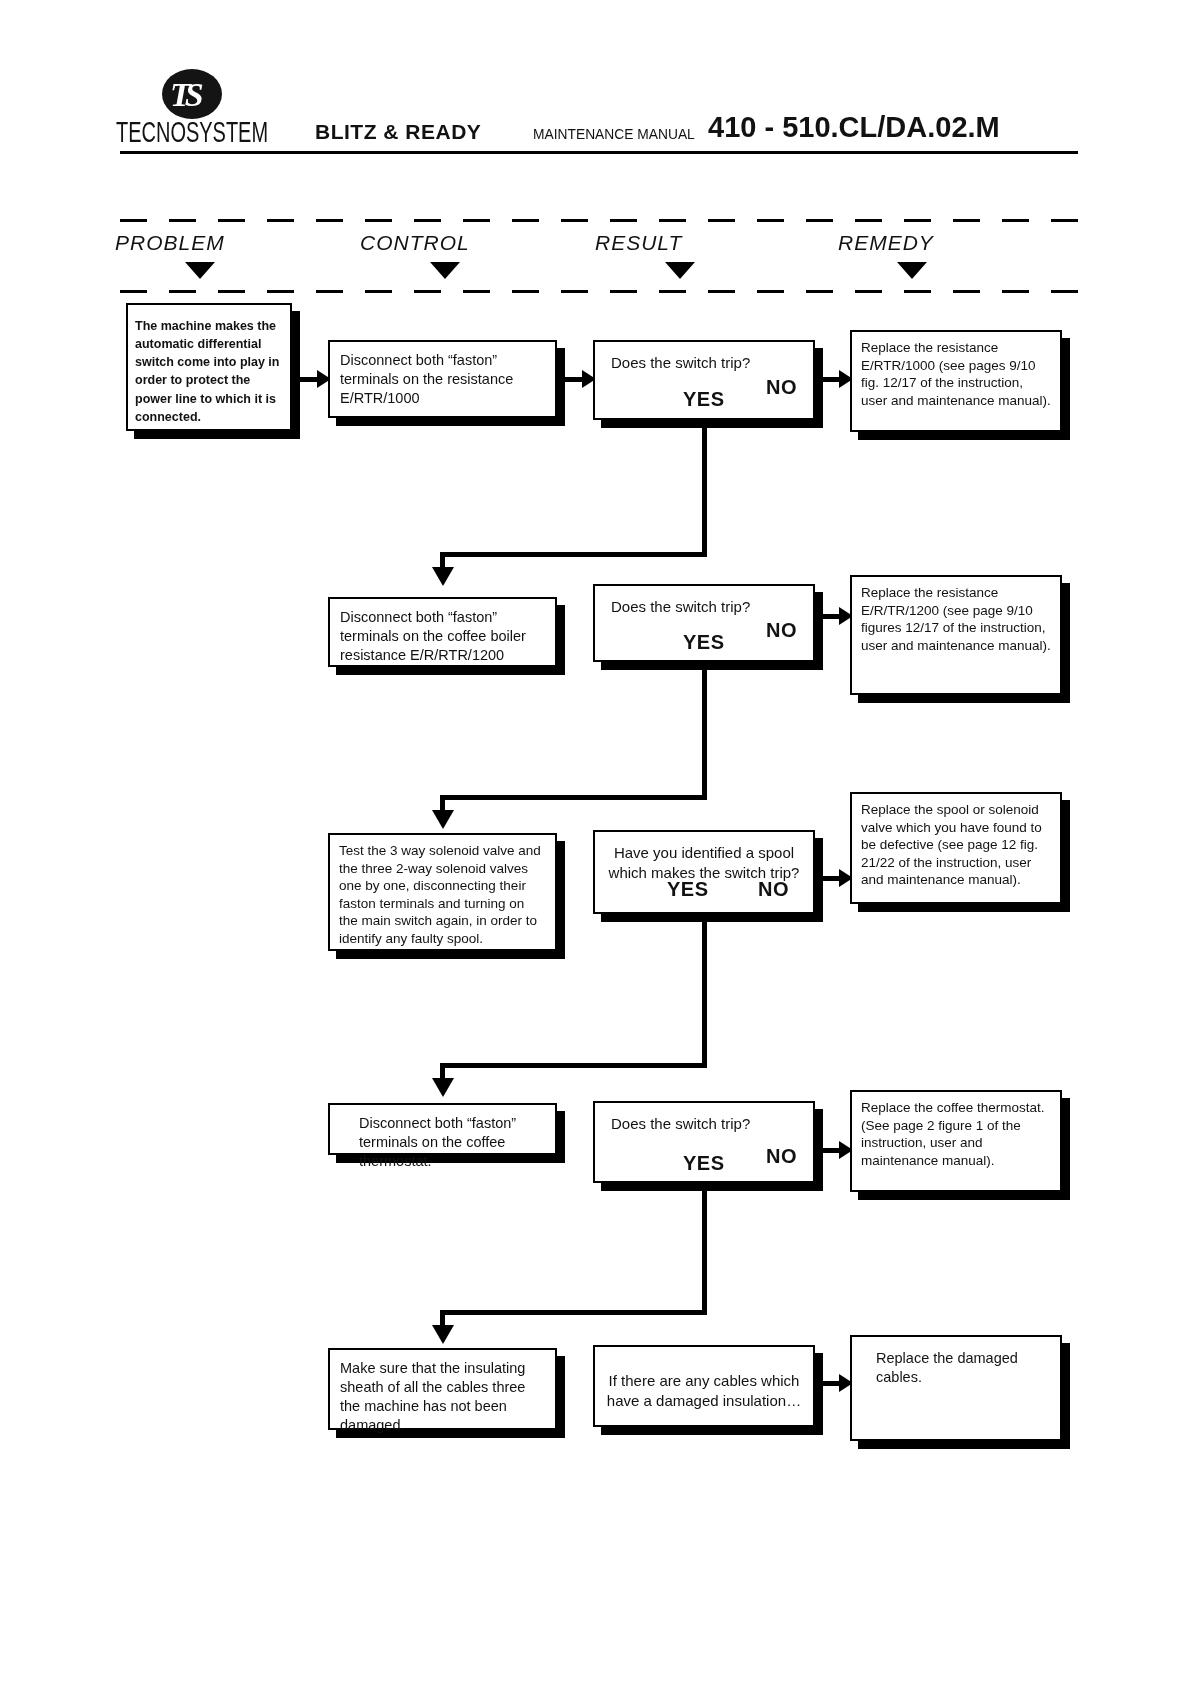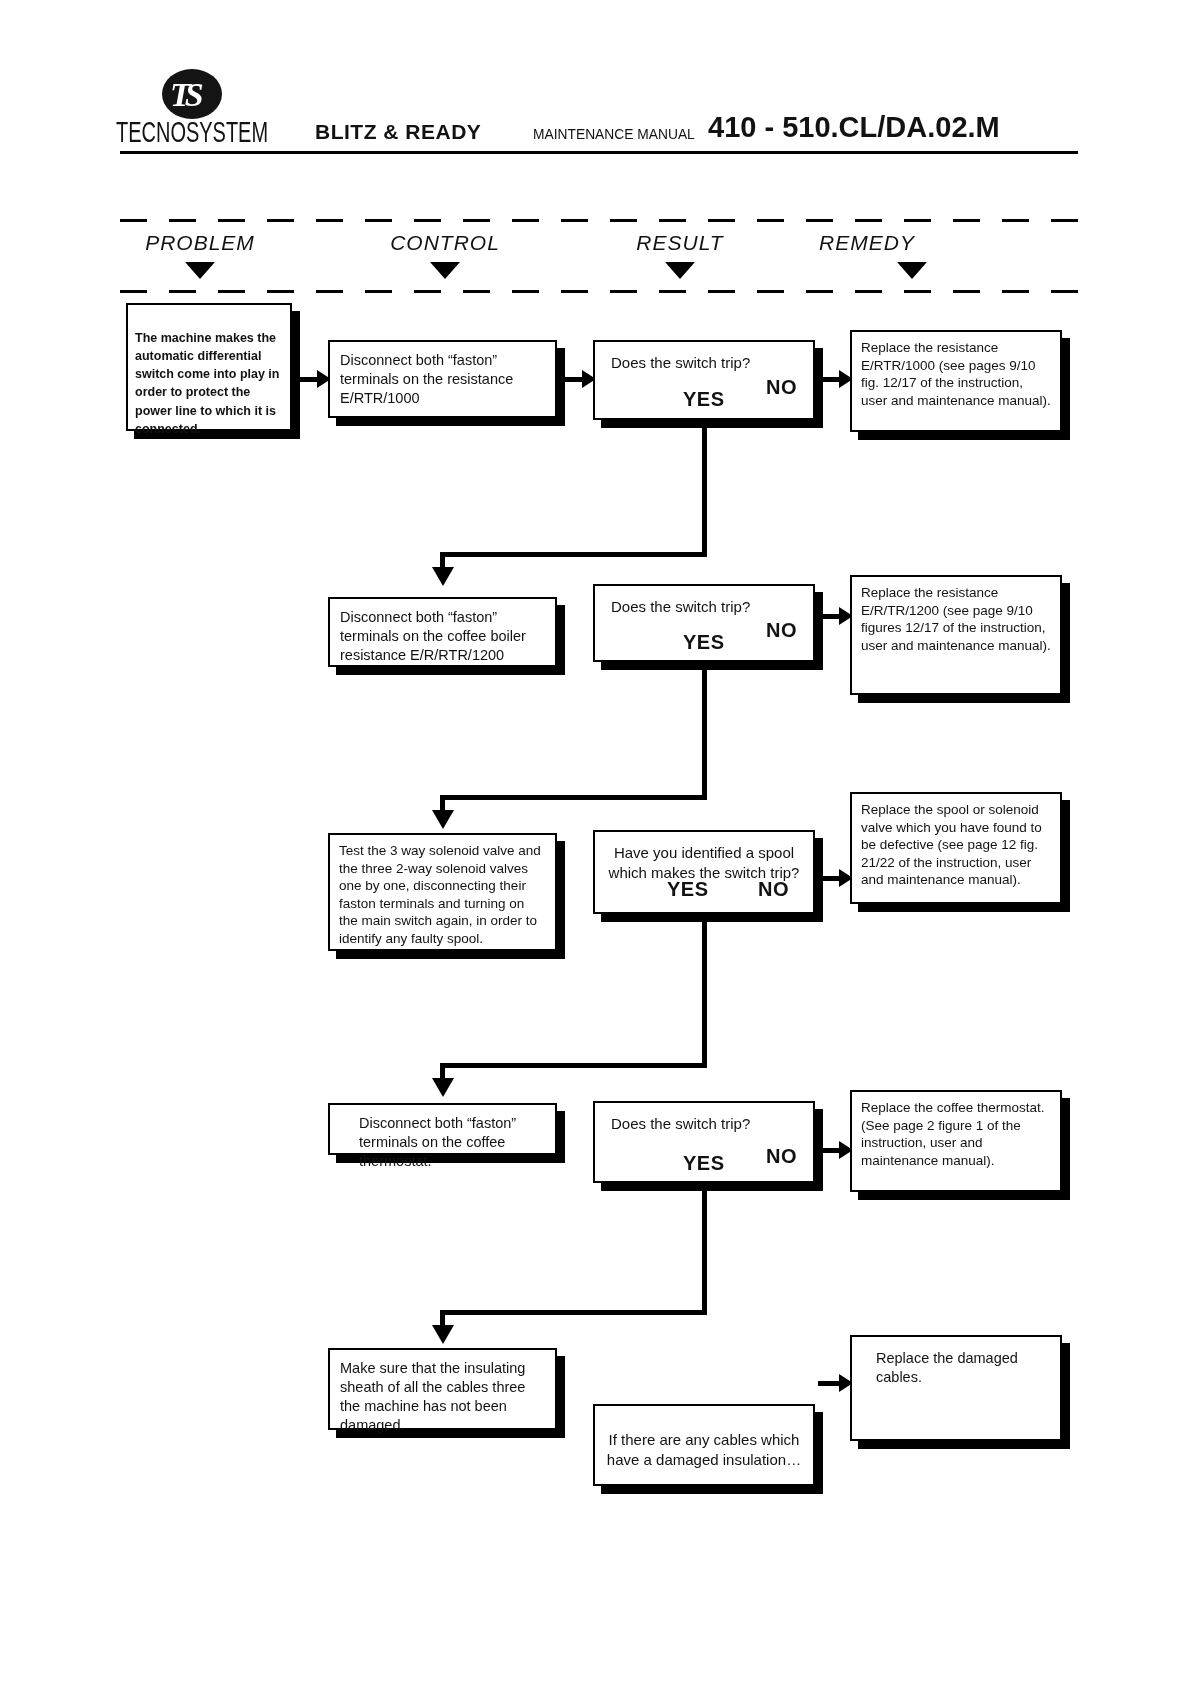--- a/index.html
+++ b/index.html
@@ -11,28 +11,28 @@
   
   .brand { position:absolute; left:116px; top:116px; font-size:27px; letter-spacing:0px;
            transform:scale(0.74,1.08); transform-origin:left top; white-space:nowrap; }
   .product { position:absolute; left:315px; top:120px; font-size:21px; font-weight:bold; letter-spacing:0.5px; }
   .mlabel { position:absolute; left:533px; top:125px; font-size:15px; transform:scaleX(0.92); transform-origin:left top; white-space:nowrap; }
   .doccode { position:absolute; left:708px; top:111px; font-size:29px; font-weight:bold; white-space:nowrap; }
   .hrule { position:absolute; left:120px; top:151px; width:958px; height:3px; background:#000; }
   
   .dash { position:absolute; height:3px; left:120px; width:962px;
           background:repeating-linear-gradient(90deg,#000 0 27px,transparent 27px 49px); }
-  .colhead { position:absolute; top:231px; width:170px; text-align:center;
+  .colhead { position:absolute; top:231px; width:170px; text-align:left;
              font-style:italic; font-size:21px; letter-spacing:1px; }
   .tri { position:absolute; top:262px; width:0; height:0;
          border-left:15px solid transparent; border-right:15px solid transparent; border-top:17px solid #000; }
   
   .box { position:absolute; background:#fff; border:2px solid #000; box-shadow:8px 8px 0 #000;
          box-sizing:border-box; font-size:14.5px; line-height:1.32; padding:9px 10px; }
-  .problem { font-weight:bold; font-size:12.5px; line-height:1.45; padding:24px 7px; }
+  .problem { font-weight:bold; font-size:12.5px; line-height:1.45; padding:12px 7px; }
   .small { font-size:13.5px; line-height:1.3; padding:7px 9px; }
   .rbox { padding:8px; }
   .q  { position:absolute; top:11px; left:16px; right:8px; font-size:15px; }
   .qc { position:absolute; top:11px; left:6px; right:6px; font-size:15px; text-align:center; }
   .yn { position:absolute; font-weight:bold; font-size:20px; letter-spacing:0.5px; }
   
   .harrow { position:absolute; width:21px; height:5px; background:#000; }
   .harrow:after { content:""; position:absolute; right:-14px; top:-7px; width:0; height:0;
                   border-left:14px solid #000; border-top:9px solid transparent; border-bottom:9px solid transparent; }
   .vline { position:absolute; width:5px; background:#000; }
@@ -52,21 +52,21 @@
   <div class="brand">TECNOSYSTEM</div>
   <div class="product">BLITZ &amp; READY</div>
   <div class="mlabel">MAINTENANCE MANUAL</div>
   <div class="doccode">410 - 510.CL/DA.02.M</div>
   <div class="hrule"></div>
 
   <div class="dash" style="top:219px;"></div>
   <div class="colhead" style="left:115px;">PROBLEM</div>
   <div class="colhead" style="left:360px;">CONTROL</div>
   <div class="colhead" style="left:595px;">RESULT</div>
-  <div class="colhead" style="left:782px;">REMEDY</div>
+  <div class="colhead" style="left:838px;">REMEDY</div>
   <div class="tri" style="left:185px;"></div>
   <div class="tri" style="left:430px;"></div>
   <div class="tri" style="left:665px;"></div>
   <div class="tri" style="left:897px;"></div>
   <div class="dash" style="top:290px;"></div>
 
   <div class="box problem" style="left:126px;top:303px;width:166px;height:128px;">The machine makes the automatic differential switch come into play in order to protect the power line to which it is connected.</div>
   <div class="harrow" style="left:296px;top:377px;"></div>
   <div class="box" style="left:328px;top:340px;width:229px;height:78px;">Disconnect both “faston” terminals on the resistance E/RTR/1000</div>
   <div class="harrow" style="left:561px;top:377px;"></div>
@@ -119,19 +119,19 @@
   </div>
   <div class="harrow" style="left:818px;top:1148px;"></div>
   <div class="box small" style="left:850px;top:1090px;width:212px;height:102px;">Replace the coffee thermostat. (See page 2 figure 1 of the instruction, user and maintenance manual).</div>
 
   <div class="vline" style="left:702px;top:1183px;height:132px;"></div>
   <div class="hline" style="left:440px;top:1310px;width:267px;"></div>
   <div class="vline" style="left:440px;top:1313px;height:13px;"></div>
   <div class="dhead" style="left:432px;top:1325px;"></div>
 
   <div class="box" style="left:328px;top:1348px;width:229px;height:82px;">Make sure that the insulating sheath of all the cables three the machine has not been damaged.</div>
-  <div class="box rbox" style="left:593px;top:1404px;width:222px;height:82px;">
+  <div class="box rbox" style="left:593px;top:1345px;width:222px;height:82px;">
     <div class="qc" style="top:24px;">If there are any cables which have a damaged insulation…</div>
   </div>
   <div class="harrow" style="left:818px;top:1381px;"></div>
   <div class="box" style="left:850px;top:1335px;width:212px;height:106px;padding:12px 10px 9px 24px;">Replace the damaged cables.</div>
 
 </div>
 
 </body></html>

